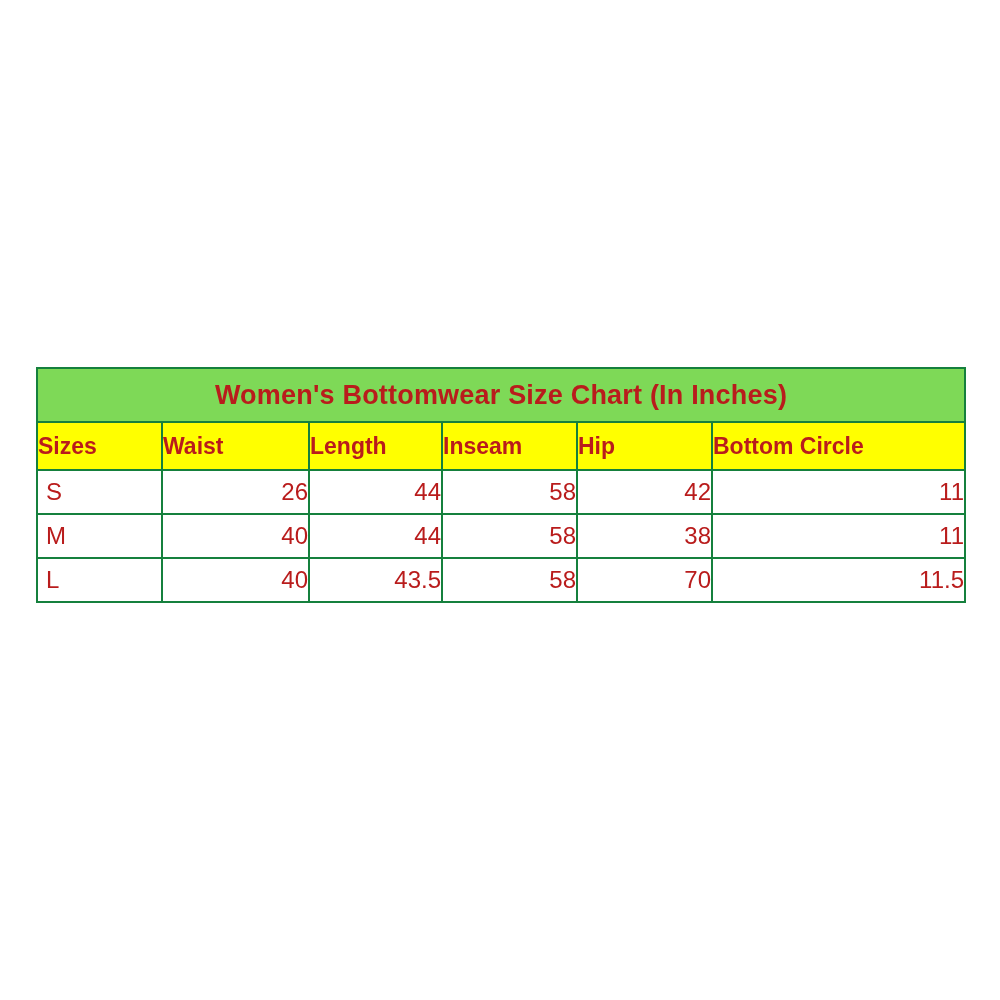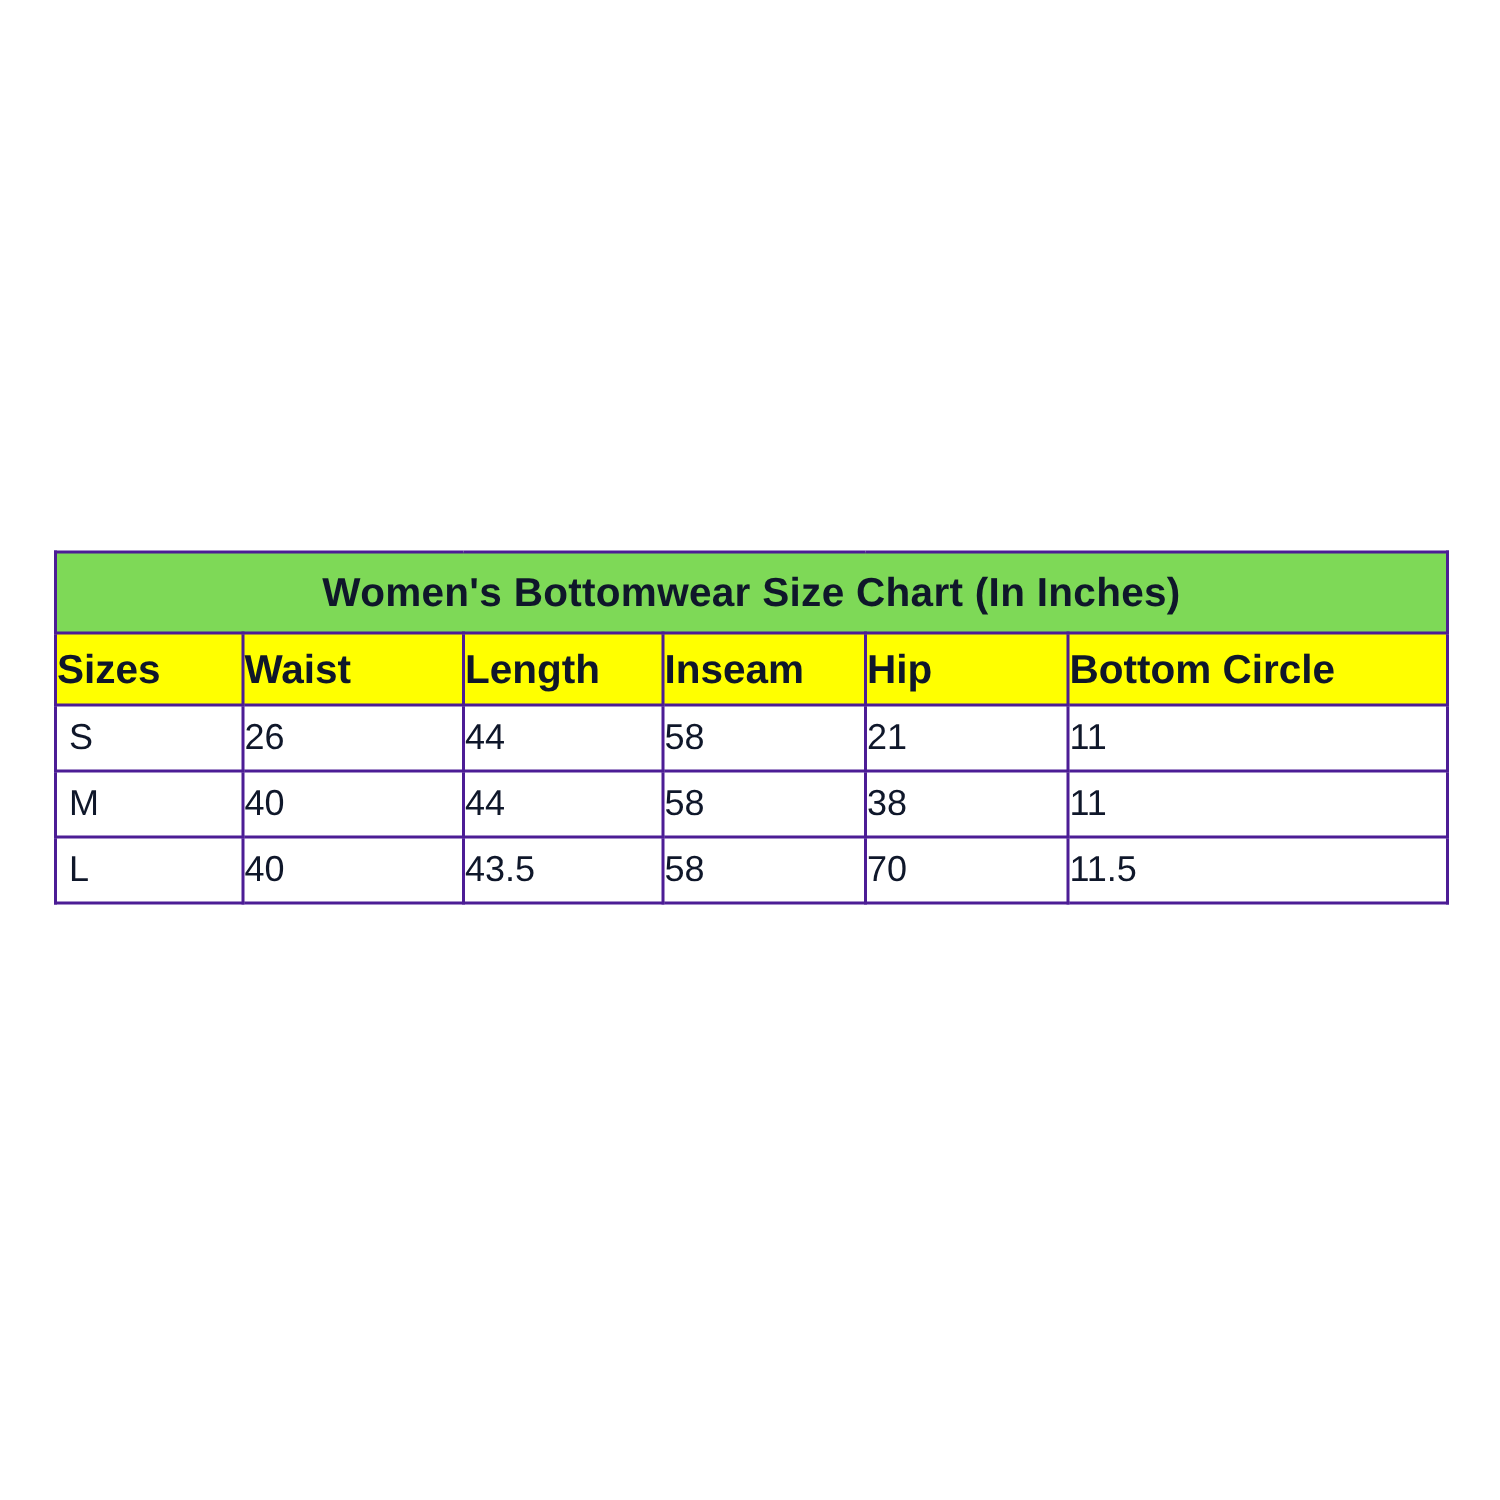--- a/index.html
+++ b/index.html
@@ -23,52 +23,52 @@
   }
 
   table.size-chart {
     border-collapse: collapse;
     table-layout: fixed;
     width: 928px;
     border: 2px solid #000000;
   }
 
   table.size-chart td {
-    border: 2px solid #4c1d95;
+    border: 2px solid #15803d;
     padding: 0;
-    color: #0f172a;
+    color: #b91c1c;
   }
 
   .title-cell {
     background: #7ed957;
     text-align: center;
     font-weight: bold;
     font-size: 27px;
     height: 52px;
     line-height: 52px;
     letter-spacing: 0.2px;
   }
 
   .header-cell {
     background: #ffff00;
     font-weight: bold;
-    font-size: 27px;
+    font-size: 23px;
     height: 46px;
     line-height: 46px;
     padding-left: 8px;
     text-align: left;
     white-space: nowrap;
   }
 
   .body-cell {
     background: #ffffff;
     font-size: 24px;
     height: 42px;
     line-height: 42px;
-    text-align: left;
+    text-align: right;
   }
 
   .body-cell.size-label {
     text-align: left;
     padding-left: 8px;
   }
 
   
   col.c0 { width: 125px; }
   col.c1 { width: 147px; }
@@ -100,21 +100,21 @@
         <td class="header-cell">Length</td>
         <td class="header-cell">Inseam</td>
         <td class="header-cell">Hip</td>
         <td class="header-cell">Bottom Circle</td>
       </tr>
       <tr>
         <td class="body-cell size-label">S</td>
         <td class="body-cell">26</td>
         <td class="body-cell">44</td>
         <td class="body-cell">58</td>
-        <td class="body-cell">21</td>
+        <td class="body-cell">42</td>
         <td class="body-cell">11</td>
       </tr>
       <tr>
         <td class="body-cell size-label">M</td>
         <td class="body-cell">40</td>
         <td class="body-cell">44</td>
         <td class="body-cell">58</td>
         <td class="body-cell">38</td>
         <td class="body-cell">11</td>
       </tr>

